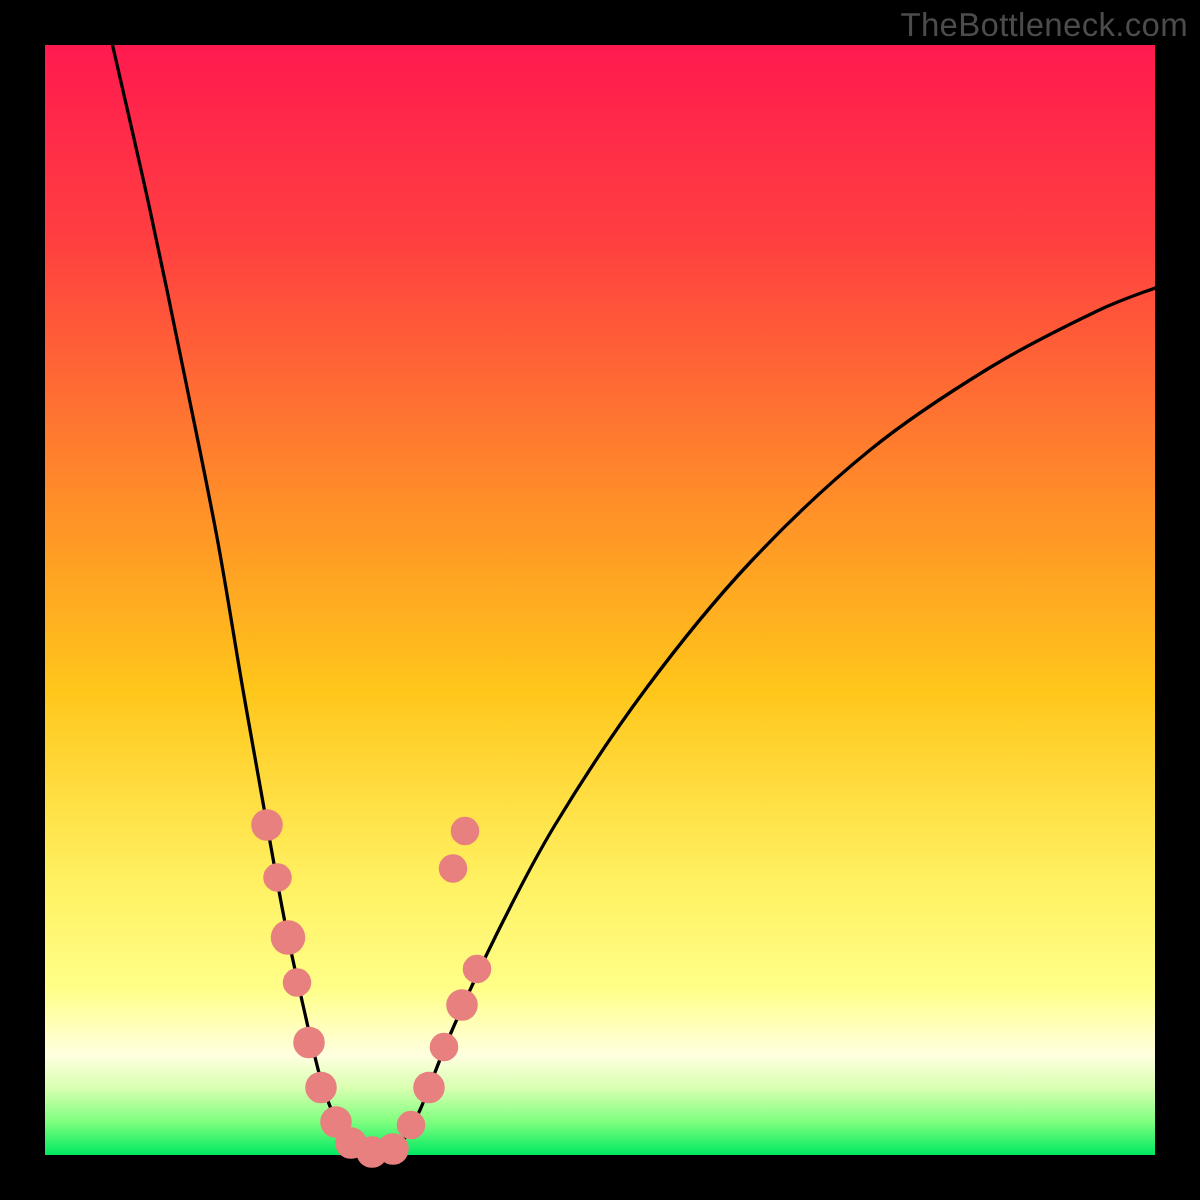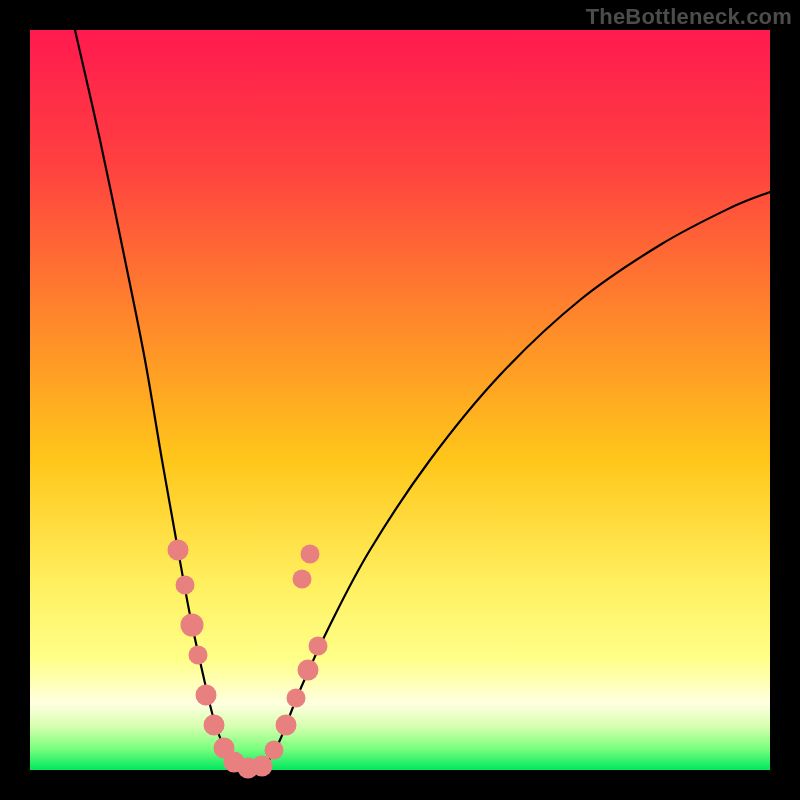--- a/index.html
+++ b/index.html
@@ -26,21 +26,21 @@
     width: 740px;
     height: 740px;
     
   }
   .watermark {
     position: absolute;
     top: 4px;
     right: 8px;
     color: #4c4c4c;
     font-size: 22px;
-    font-weight: 700;
+    font-weight: 400;
     letter-spacing: 0.2px;
   }
   svg.curves {
     position: absolute;
     top: 0;
     left: 0;
     width: 740px;
     height: 740px;
   }
   .marker {

